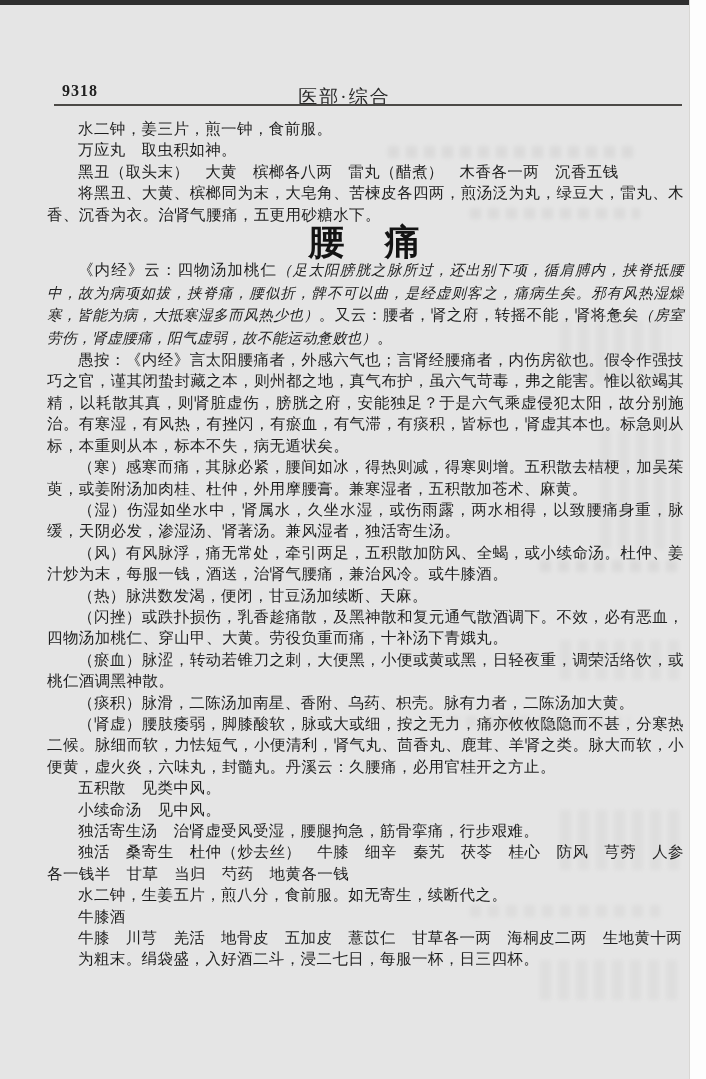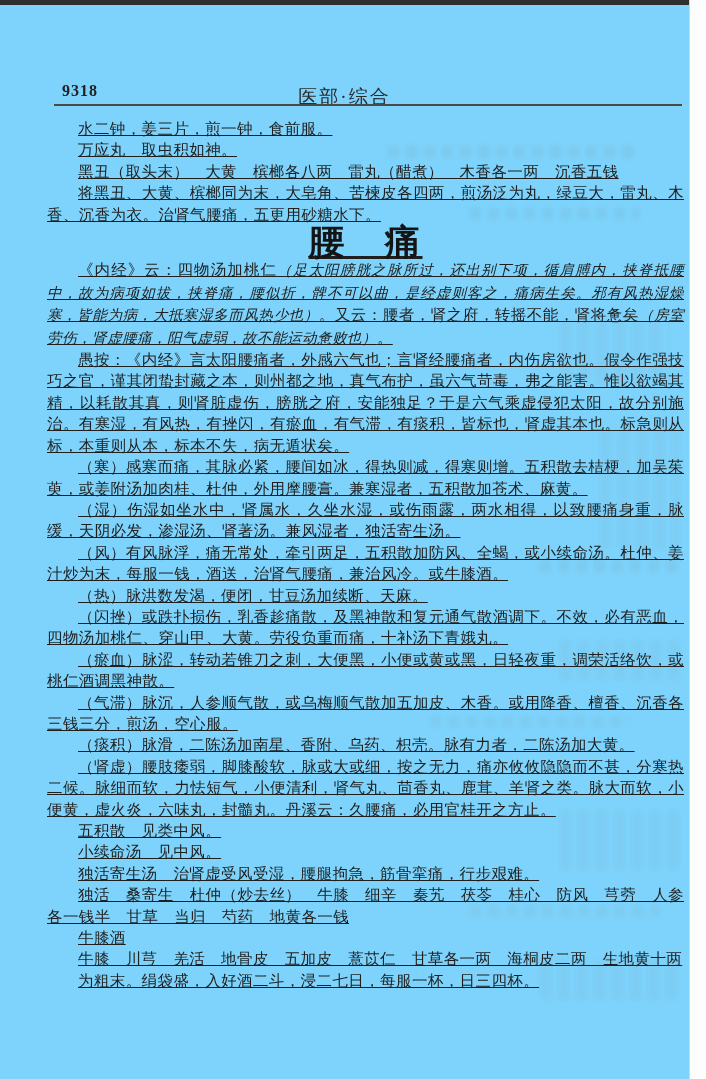--- a/index.html
+++ b/index.html
@@ -1,31 +1,31 @@
 <!DOCTYPE html>
 <html lang="zh"><head>
 <meta charset="utf-8">
 <style>
   html,body{margin:0;padding:0;background:#fdfdfd;}
   body{width:706px;height:1079px;position:relative;overflow:hidden;
        font-family:"Liberation Serif","DejaVu Serif",serif;}
   .scan-page{position:absolute;left:0;top:0;width:689px;height:1079px;
-             background:#7dd3fc;color:#1d1d1d;}
+             background:#e5e5e5;color:#1d1d1d;}
   .right-strip{position:absolute;left:689px;top:0;width:17px;height:1079px;
                background:#fdfdfd;border-left:1px solid #d8d7d4;}
   .top-bar{position:absolute;left:0;top:0;width:689px;height:5px;background:#2f2f2f;}
   .page-header{position:absolute;left:0;top:82px;width:689px;height:20px;}
   .page-number{position:absolute;left:62px;top:0;font-size:16px;font-weight:bold;
                letter-spacing:1px;color:#222;}
   .section-header{position:absolute;left:0;right:0;text-align:center;top:2px;
                   font-size:19px;color:#2a2a2a;letter-spacing:2px;}
   .header-rule{position:absolute;left:54px;top:104px;width:628px;height:2px;background:#4c4a47;}
   .content{position:absolute;left:47px;top:118px;width:637px;
            font-size:15.5px;line-height:21.4px;letter-spacing:0.4px;
-           text-align:justify;color:#1f1f1f;text-decoration:underline;}
+           text-align:justify;color:#1f1f1f;}
   .content p{margin:0;text-indent:2em;}
   .section-title{font-size:36px;font-weight:bold;text-align:center;text-indent:0 !important;
                  letter-spacing:2px;margin:7px 0 6px 0 !important;color:#141414;}
   .annot{font-style:italic;font-size:14.6px;}
   
   .bleed{position:absolute;filter:blur(2px);opacity:.45;pointer-events:none;
          background:repeating-linear-gradient(90deg,rgba(125,122,118,.22) 0 11px,rgba(0,0,0,0) 11px 18px);}
   .b1{left:388px;top:146px;width:250px;height:12px;}
   .b2{left:470px;top:208px;width:170px;height:11px;}
   .b3{left:560px;top:320px;width:110px;height:64px;opacity:.3;}
@@ -62,28 +62,28 @@
     <p><span>《内经》云：四物汤加桃仁</span><span class="annot">（足太阳膀胱之脉所过，还出别下项，循肩膊内，挟脊抵腰中，故为病项如拔，挟脊痛，腰似折，髀不可以曲，是经虚则客之，痛病生矣。邪有风热湿燥寒，皆能为病，大抵寒湿多而风热少也）</span><span>。又云：腰者，肾之府，转摇不能，肾将惫矣</span><span class="annot">（房室劳伤，肾虚腰痛，阳气虚弱，故不能运动惫败也）</span><span>。</span></p>
 
     <p>愚按：《内经》言太阳腰痛者，外感六气也；言肾经腰痛者，内伤房欲也。假令作强技巧之官，谨其闭蛰封藏之本，则州都之地，真气布护，虽六气苛毒，弗之能害。惟以欲竭其精，以耗散其真，则肾脏虚伤，膀胱之府，安能独足？于是六气乘虚侵犯太阳，故分别施治。有寒湿，有风热，有挫闪，有瘀血，有气滞，有痰积，皆标也，肾虚其本也。标急则从标，本重则从本，标本不失，病无遁状矣。</p>
 
     <p>（寒）感寒而痛，其脉必紧，腰间如冰，得热则减，得寒则增。五积散去桔梗，加吴茱萸，或姜附汤加肉桂、杜仲，外用摩腰膏。兼寒湿者，五积散加苍术、麻黄。</p>
     <p>（湿）伤湿如坐水中，肾属水，久坐水湿，或伤雨露，两水相得，以致腰痛身重，脉缓，天阴必发，渗湿汤、肾著汤。兼风湿者，独活寄生汤。</p>
     <p>（风）有风脉浮，痛无常处，牵引两足，五积散加防风、全蝎，或小续命汤。杜仲、姜汁炒为末，每服一钱，酒送，治肾气腰痛，兼治风冷。或牛膝酒。</p>
     <p>（热）脉洪数发渴，便闭，甘豆汤加续断、天麻。</p>
     <p>（闪挫）或跌扑损伤，乳香趁痛散，及黑神散和复元通气散酒调下。不效，必有恶血，四物汤加桃仁、穿山甲、大黄。劳役负重而痛，十补汤下青娥丸。</p>
     <p>（瘀血）脉涩，转动若锥刀之刺，大便黑，小便或黄或黑，日轻夜重，调荣活络饮，或桃仁酒调黑神散。</p>
-    <p>（气滞）脉沉，人参顺气散，或乌梅顺气散加五加皮、木香。或用降香、檀香、沉香各三钱三分，煎汤，空心服。</p>
     <p>（痰积）脉滑，二陈汤加南星、香附、乌药、枳壳。脉有力者，二陈汤加大黄。</p>
     <p>（肾虚）腰肢痿弱，脚膝酸软，脉或大或细，按之无力，痛亦攸攸隐隐而不甚，分寒热二候。脉细而软，力怯短气，小便清利，肾气丸、茴香丸、鹿茸、羊肾之类。脉大而软，小便黄，虚火炎，六味丸，封髓丸。丹溪云：久腰痛，必用官桂开之方止。</p>
 
     <p>五积散　见类中风。</p>
     <p>小续命汤　见中风。</p>
     <p>独活寄生汤　治肾虚受风受湿，腰腿拘急，筋骨挛痛，行步艰难。</p>
     <p>独活　桑寄生　杜仲（炒去丝）　牛膝　细辛　秦艽　茯苓　桂心　防风　芎䓖　人参各一钱半　甘草　当归　芍药　地黄各一钱</p>
+    <p>水二钟，生姜五片，煎八分，食前服。如无寄生，续断代之。</p>
     <p>牛膝酒</p>
     <p>牛膝　川芎　羌活　地骨皮　五加皮　薏苡仁　甘草各一两　海桐皮二两　生地黄十两</p>
     <p>为粗末。绢袋盛，入好酒二斗，浸二七日，每服一杯，日三四杯。</p>
 
   </section>
 
   <div class="bleed b1"></div>
   <div class="bleed b2"></div>
   <div class="bleed b3"></div>
   <div class="bleed b4"></div>

